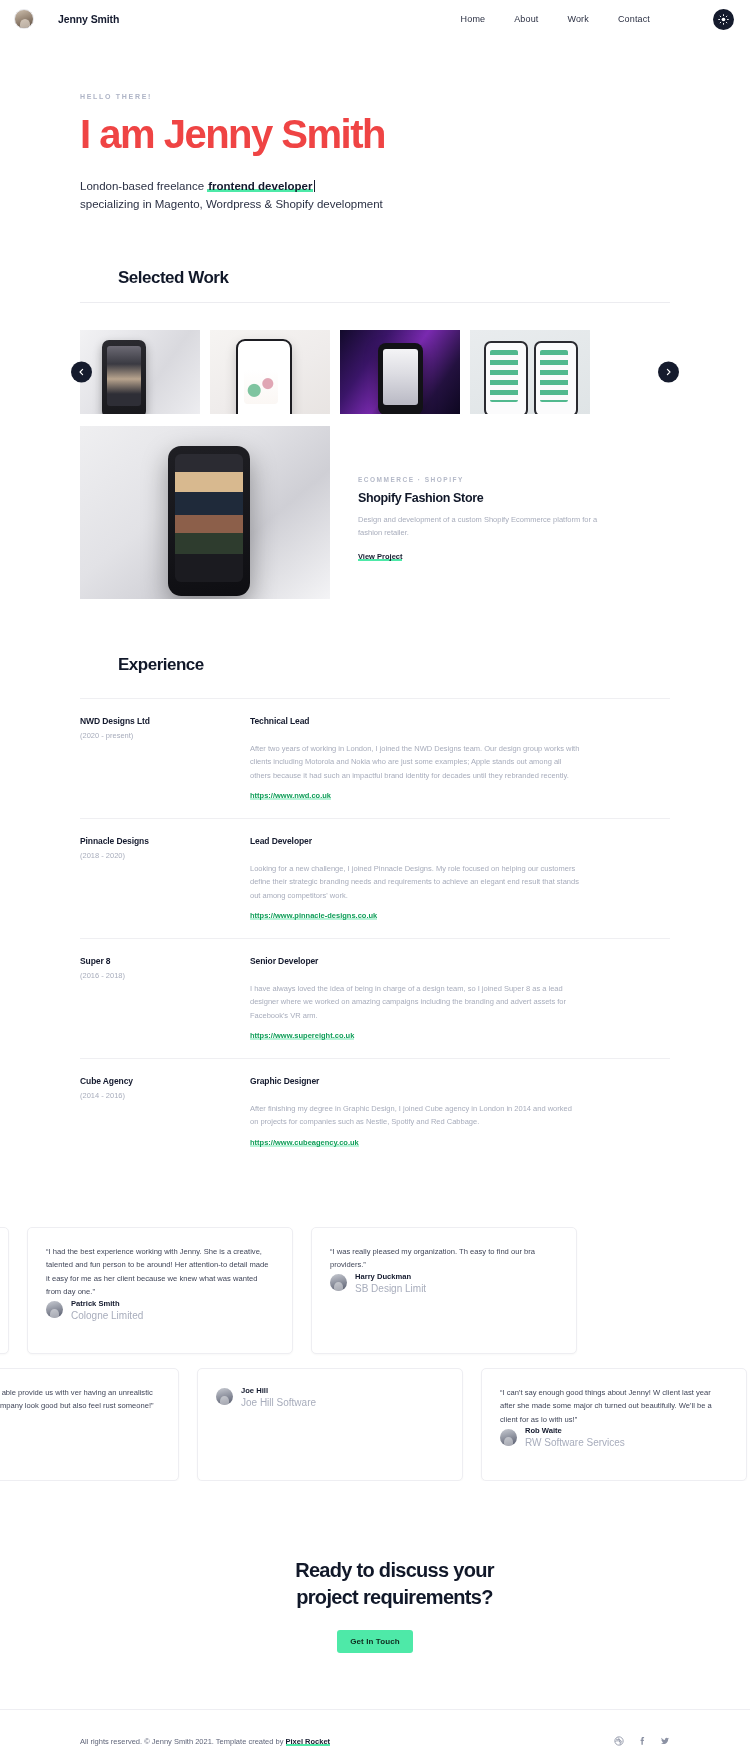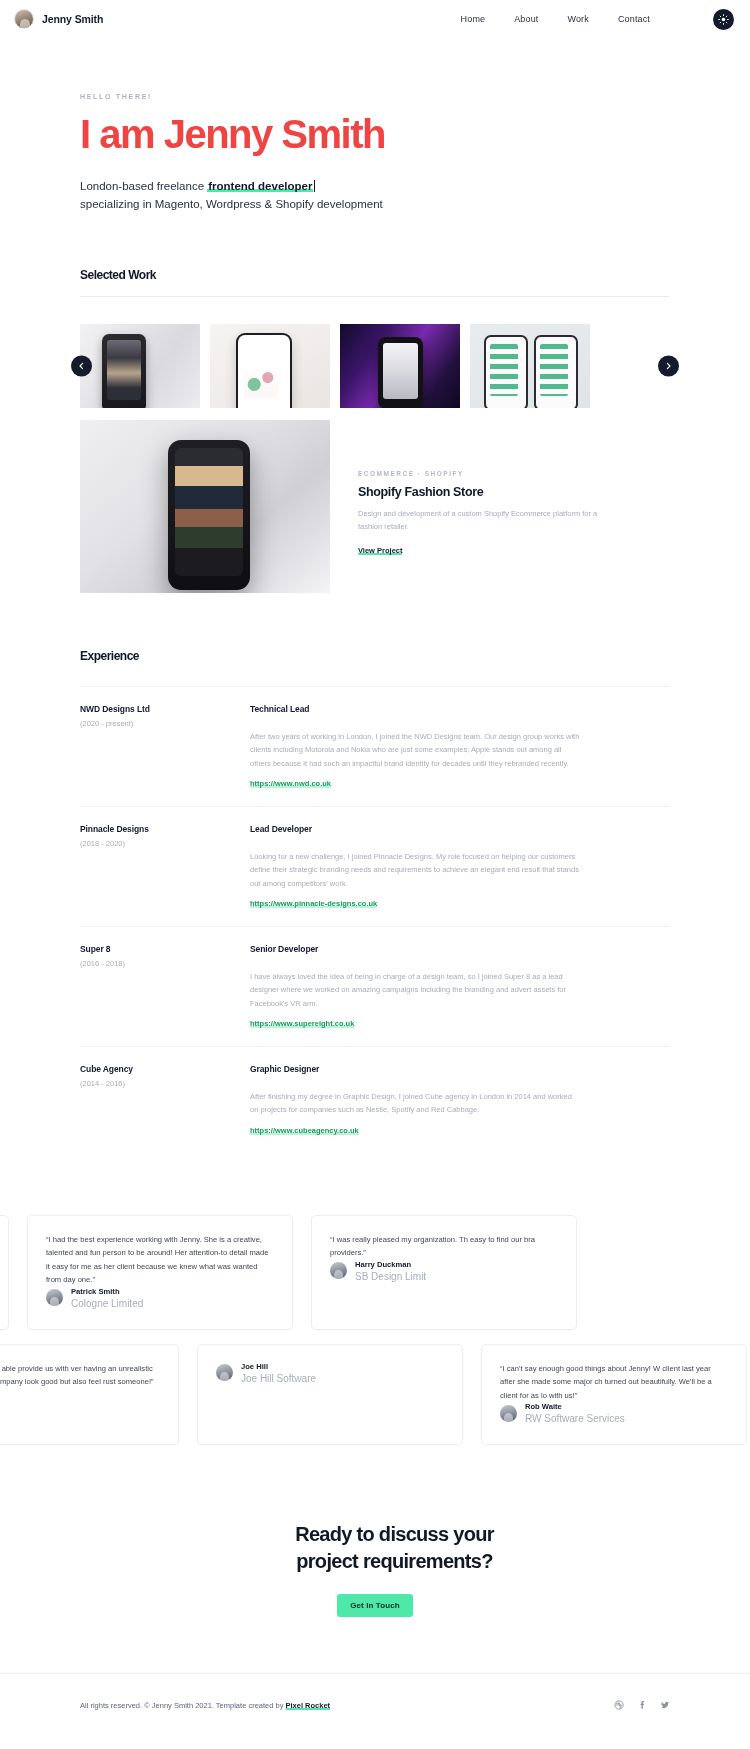--- a/index.html
+++ b/index.html
@@ -14,21 +14,21 @@
 
   
   .site-header {
     height: 38px;
     display: flex;
     align-items: center;
     padding: 0 16px 0 14px;
     background: #fff;
     position: relative;
   }
-  .brand { display: flex; align-items: center; gap: 8px; }
+  .brand { display: flex; align-items: center; gap: 24px; }
   .avatar-ring {
     width: 20px; height: 20px; border-radius: 50%;
     background: linear-gradient(160deg,#cdbfae 0%,#9d8c7b 45%,#5a4b3e 100%);
     border: 1px solid #e6e6ea;
     position: relative; overflow: hidden; flex: none;
   }
   .avatar-ring::after {
     content:""; position:absolute; left:5px; top:9px; width:10px; height:11px;
     border-radius: 50% 50% 40% 40%; background: rgba(255,245,235,.55);
   }
@@ -67,21 +67,21 @@
   .hl {
     font-weight: 700; color:#141a2e;
     background: linear-gradient(to top, #4ee9a8 0%, #4ee9a8 22%, transparent 22%);
     padding: 0 1px;
   }
   .caret { display:inline-block; width:1px; height:12px; background:#141a2e;
            vertical-align:-2px; margin-left:1px; }
 
   
   .section-head {
-    font-size: 12px; font-weight: 800; letter-spacing: -0.5px; color:#111829;
+    font-size: 17px; font-weight: 800; letter-spacing: -0.5px; color:#111829;margin-left:38px;
   }
   .rule { height: 1px; background: #ececf0; width: 100%; }
 
   
   .work { padding-top: 54px; }
   .carousel-wrap { position: relative; margin-top: 27px; }
   .thumbs { display: flex; gap: 10px; }
   .thumb { width: 120px; height: 84px; flex: none; overflow: hidden; position: relative; }
   .t1 { background:
       linear-gradient(125deg,#f2f2f4 0%,#e4e4e8 38%,#d9d9de 62%,#ededf0 100%); }
@@ -169,21 +169,21 @@
     color: #0f9d58; text-decoration: none; cursor: pointer;
     background: linear-gradient(to top,#b8f4d8 0 20%, transparent 20%);
   }
 
   
   .testimonials { margin-top: 62px; width: 750px; overflow: hidden; }
   .tcol { display: flex; gap: 18px; padding: 0 0 0 0; }
   .trow2 { margin-top: 14px; }
   .tcard {
     background: #fff; border: 1px solid #eeeef2; border-radius: 5px;
-    padding: 17px 18px 20px; flex: none; width: 266px;
+    padding: 17px 18px 32px; flex: none; width: 266px;
     box-shadow: 0 1px 2px rgba(20,26,46,.03);
   }
   .tquote { font-size: 7.6px; line-height: 1.78; color:#404659; }
   .tfoot { display: flex; align-items: center; gap: 8px; }
   .tav { width: 17px; height: 17px; border-radius: 50%; flex: none; position: relative; overflow:hidden; }
   .tav.m { background: linear-gradient(165deg,#c9ccd3,#53586a); }
   .tav::after{content:"";position:absolute;left:4px;top:8px;width:9px;height:10px;
       border-radius:50% 50% 40% 40%;background:rgba(255,255,255,.45);}
   .tname { font-size: 7.6px; font-weight: 700; color:#141a2e; }
   .torg { font-size: 10px; color:#a8adbc; margin-top: 2px; }

